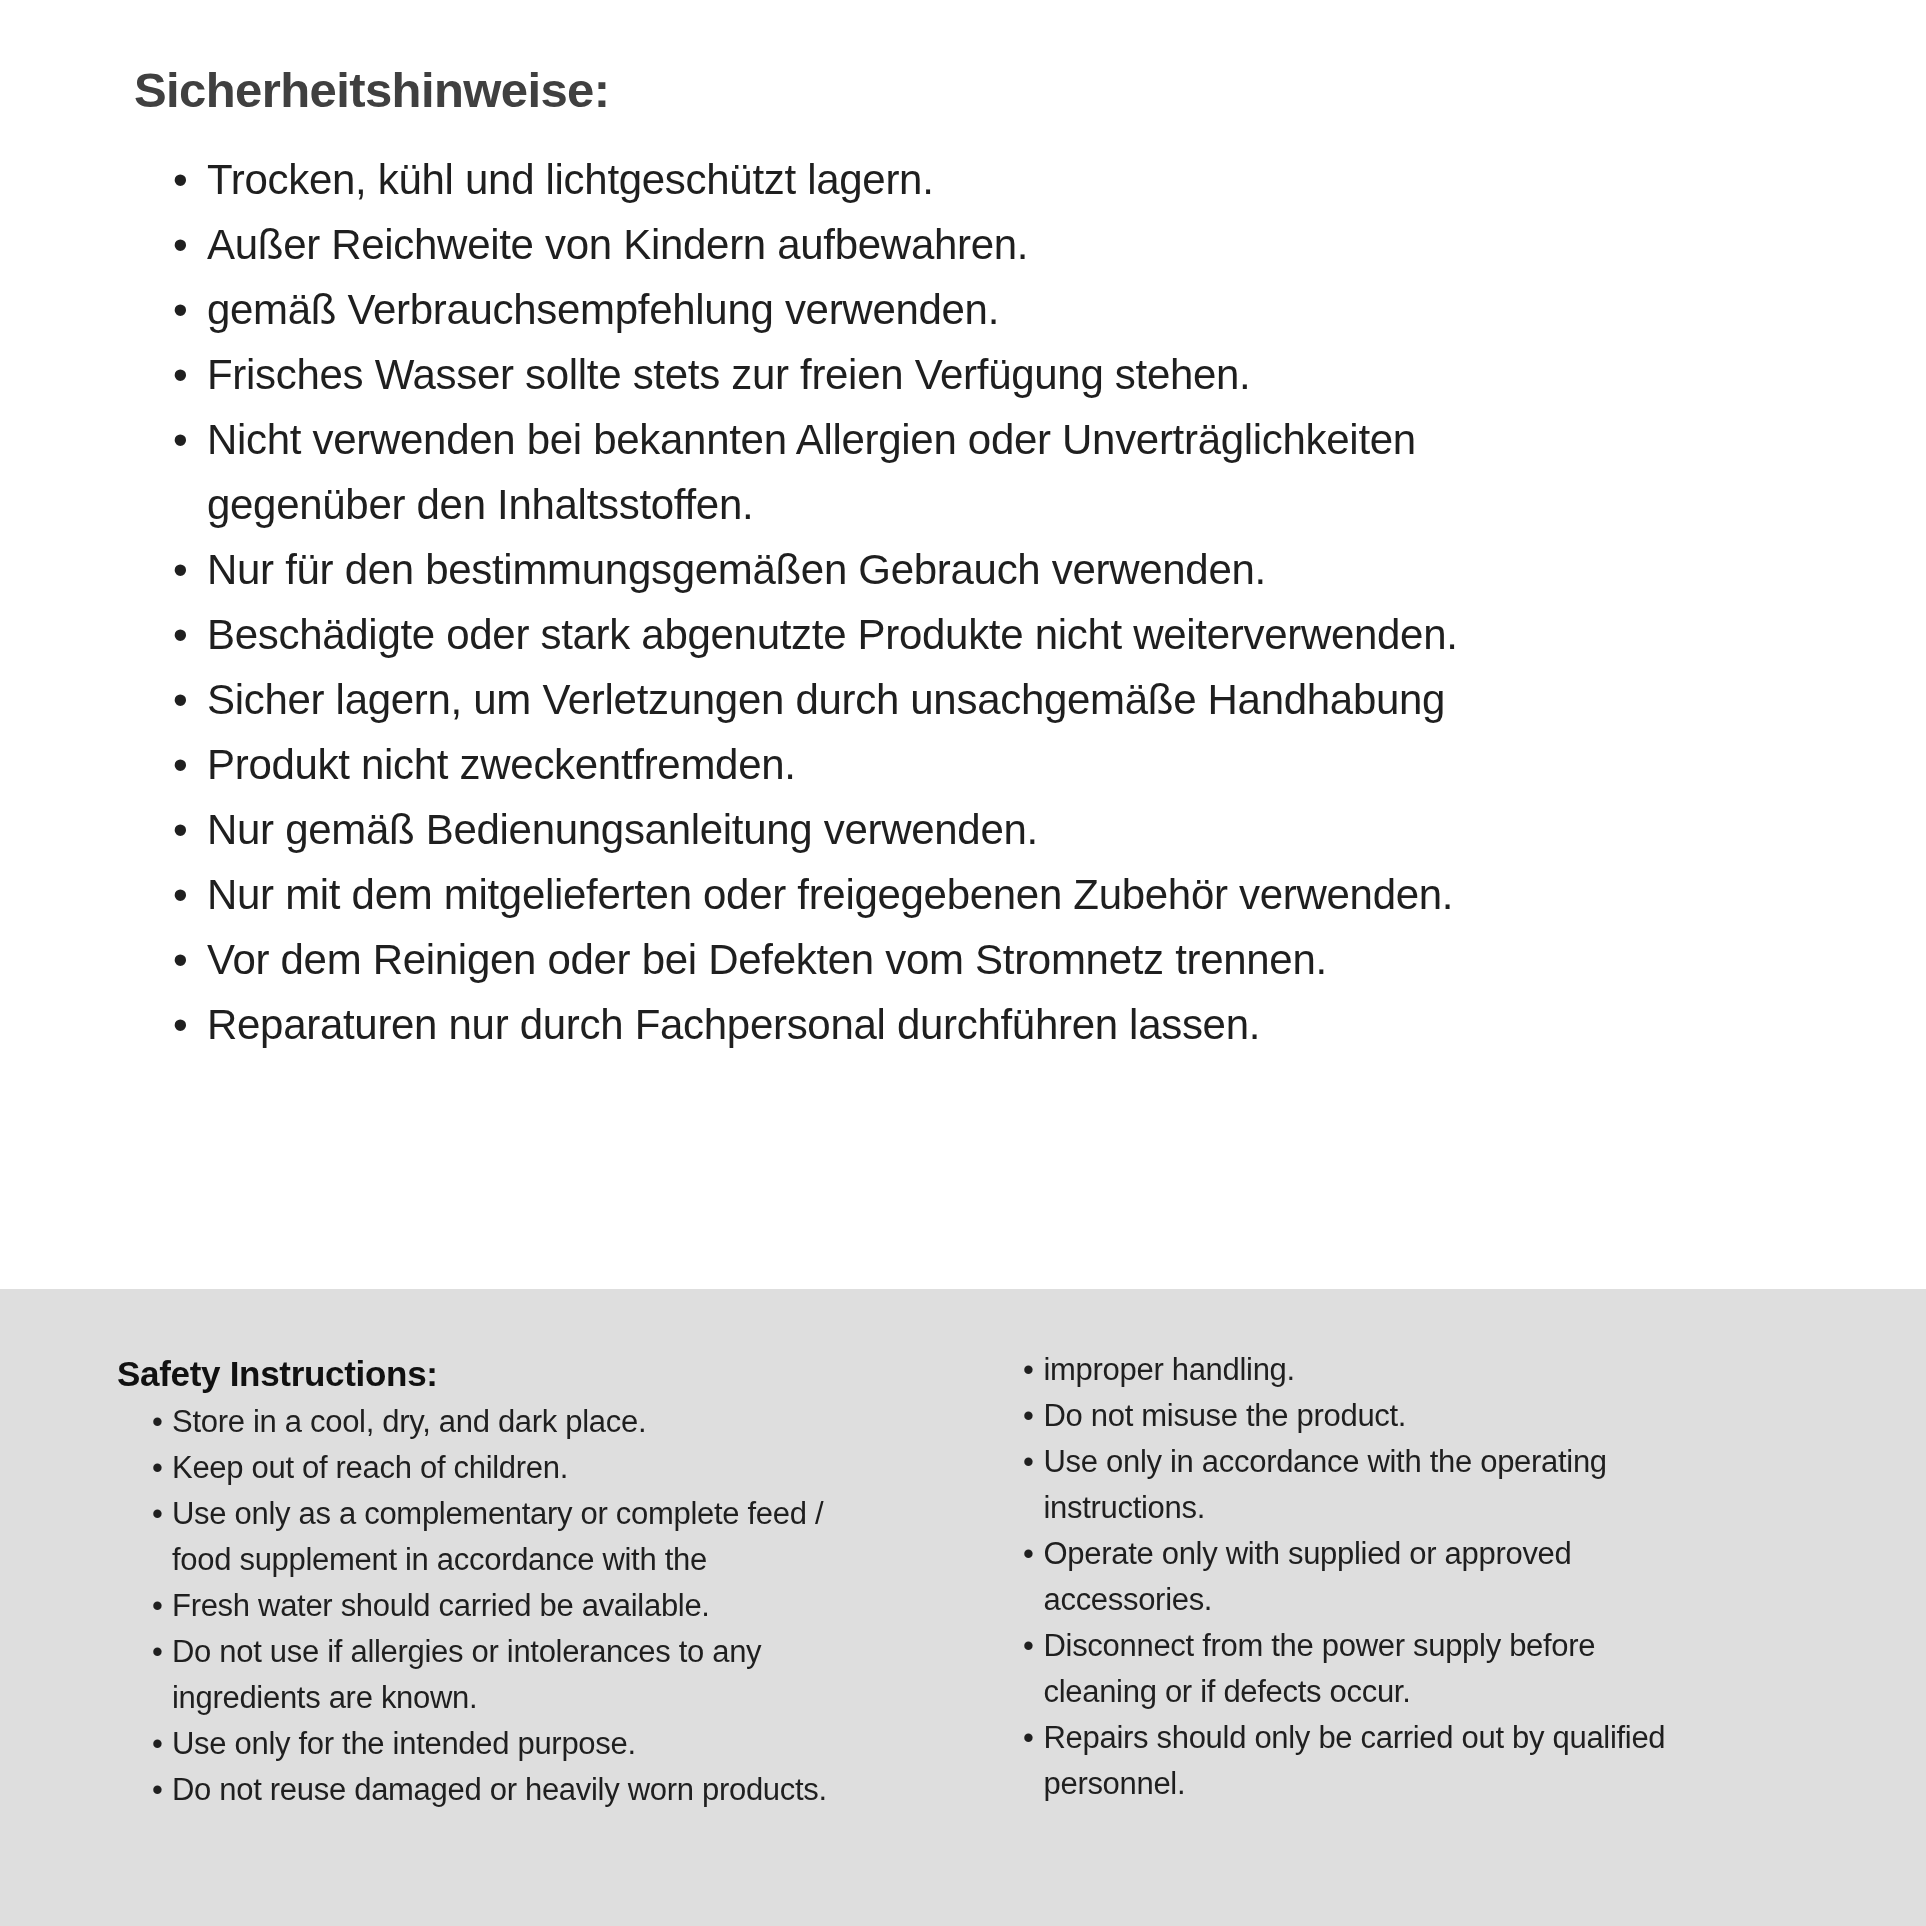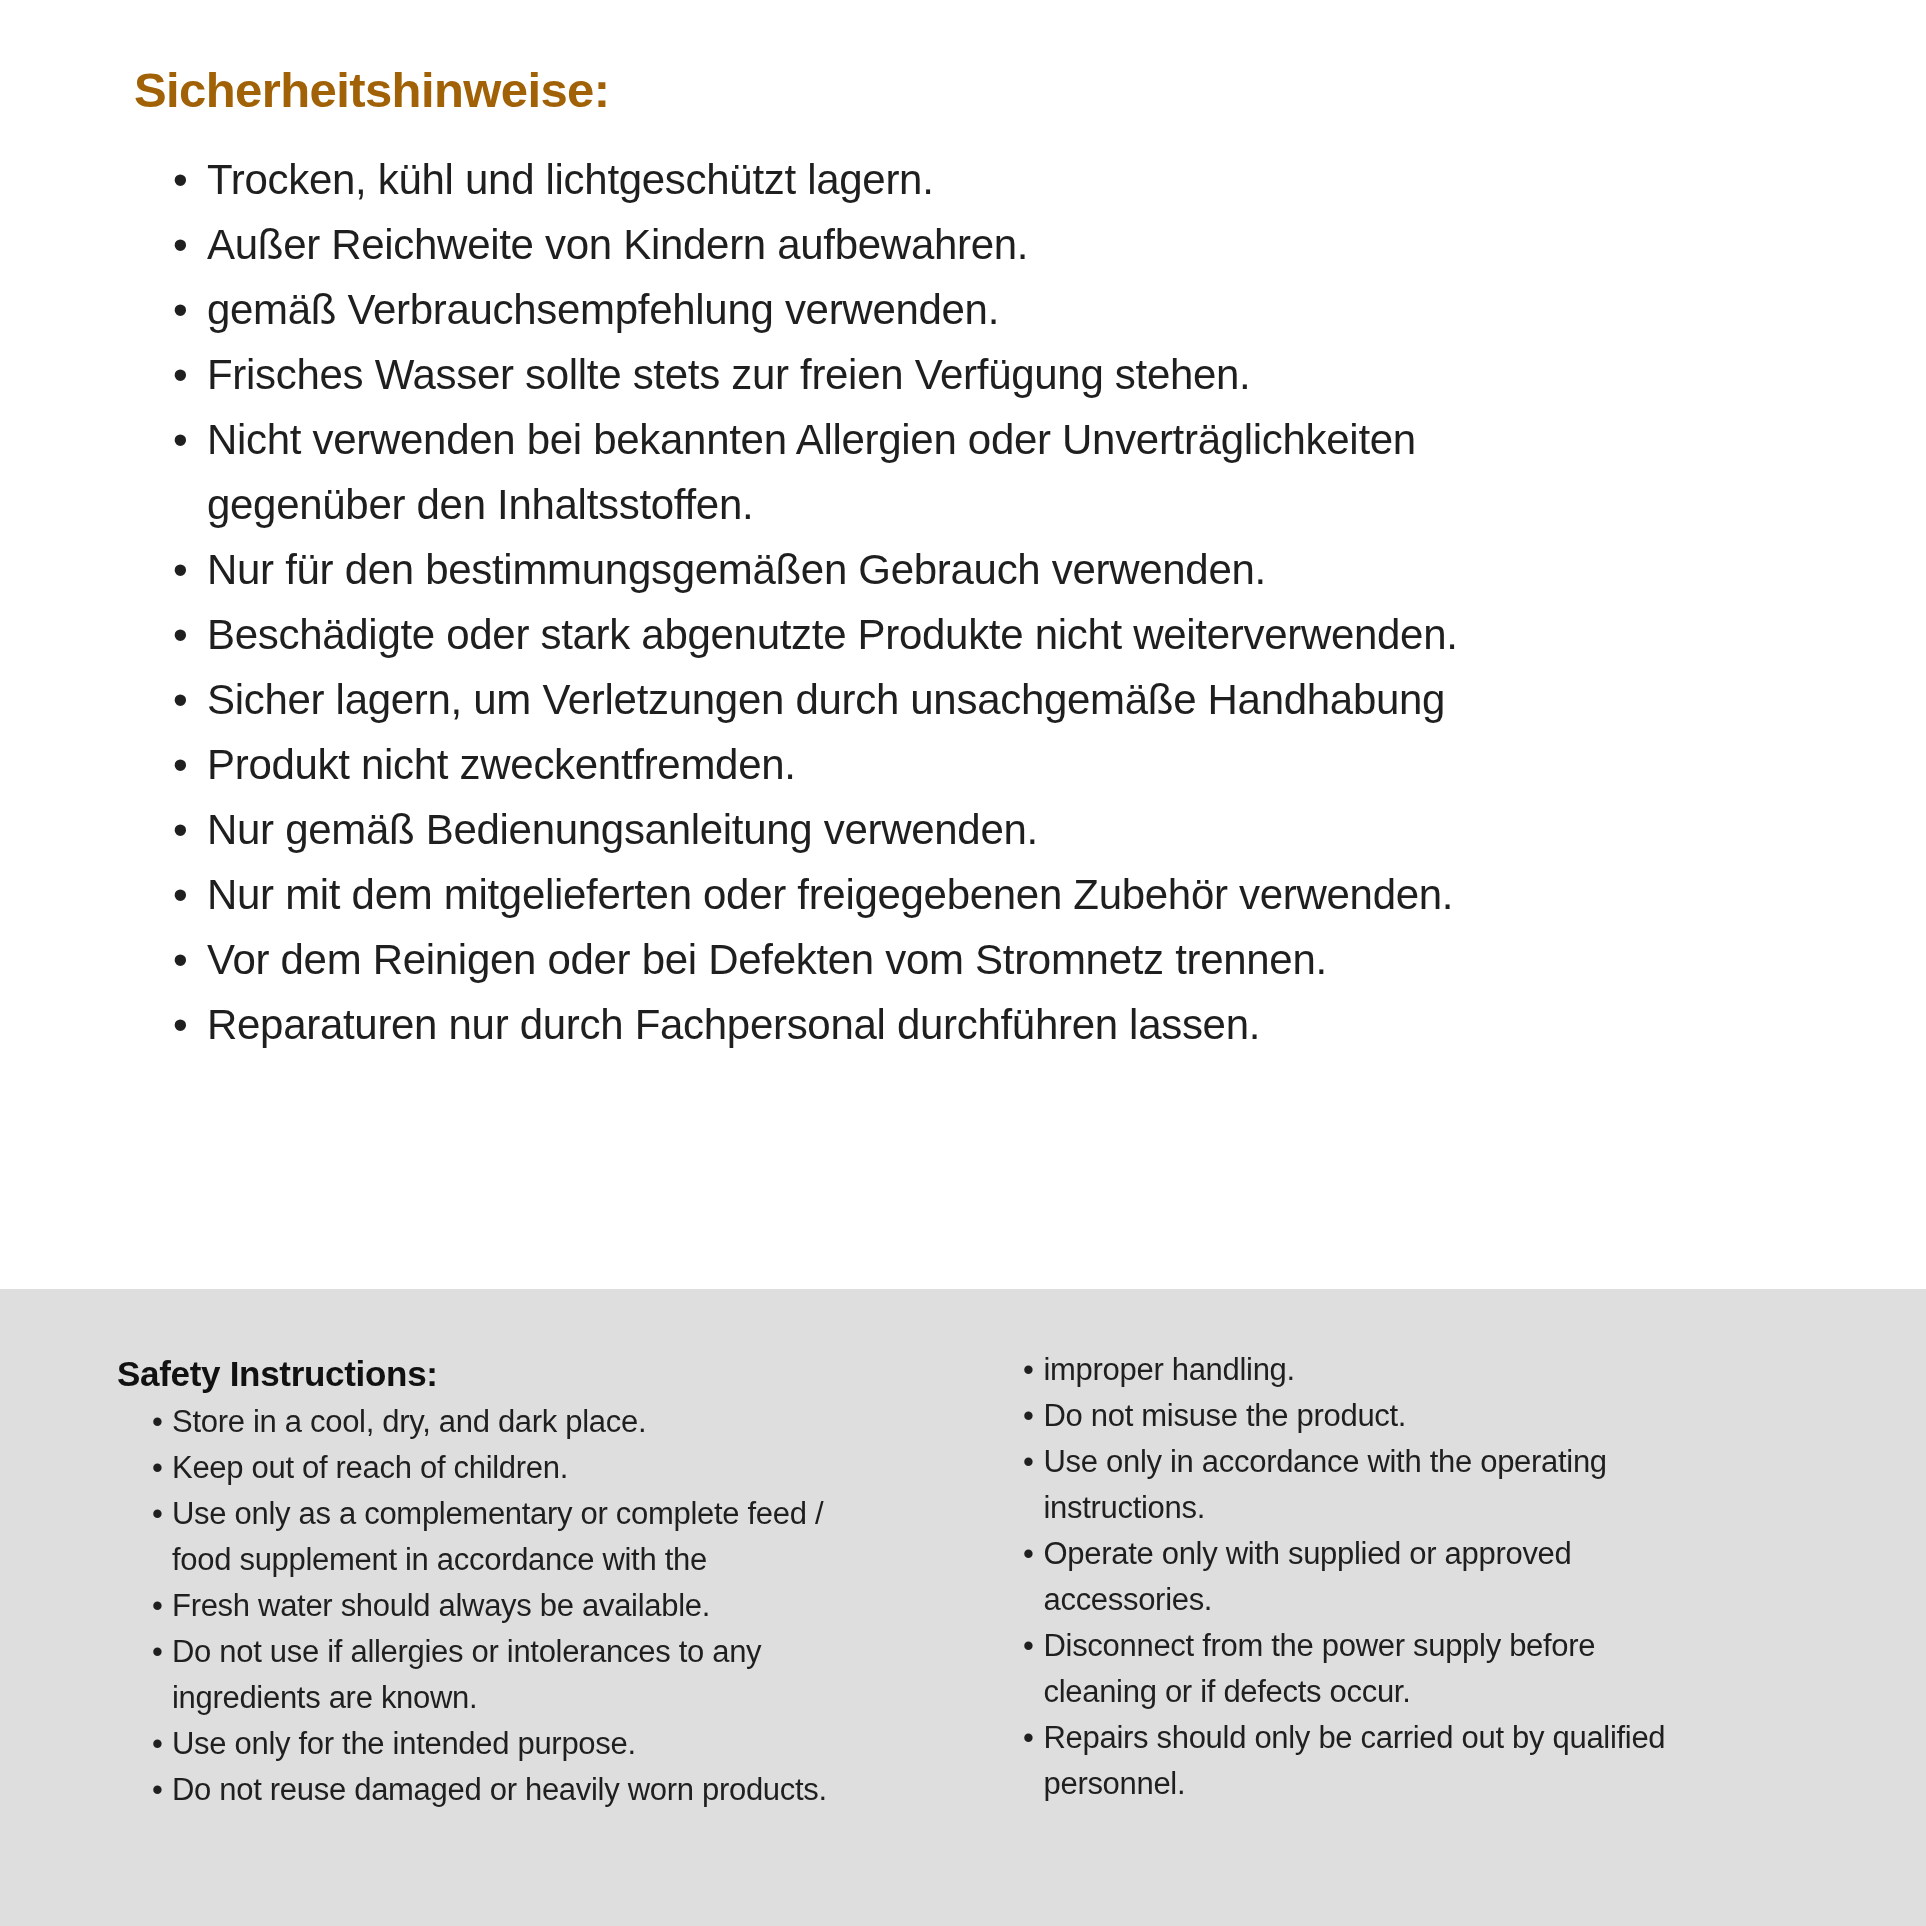--- a/index.html
+++ b/index.html
@@ -13,21 +13,21 @@
   }
   
   .de-heading {
     position: absolute;
     left: 134px;
     top: 62px;
     margin: 0;
     font-size: 49px;
     font-weight: bold;
     letter-spacing: -0.6px;
-    color: #a16207;
+    color: #404040;
     white-space: nowrap;
   }
   ul.safety-list {
     list-style: none;
     margin: 0;
     padding: 0;
   }
   .de-list {
     position: absolute;
     left: 173px;
@@ -110,21 +110,21 @@
     </ul>
 
   <div class="en-panel">
 
     <h2 class="en-heading">Safety Instructions:</h2>
 
     <ul class="safety-list en-list en-list-left">
         <li><span class="bullet">•</span><span class="item-text"><span class="line">Store in a cool, dry, and dark place.</span></span></li>
         <li><span class="bullet">•</span><span class="item-text"><span class="line">Keep out of reach of children.</span></span></li>
         <li><span class="bullet">•</span><span class="item-text"><span class="line">Use only as a complementary or complete feed /</span><span class="line">food supplement in accordance with the</span></span></li>
-        <li><span class="bullet">•</span><span class="item-text"><span class="line">Fresh water should always be available.</span></span></li>
+        <li><span class="bullet">•</span><span class="item-text"><span class="line">Fresh water should carried be available.</span></span></li>
         <li><span class="bullet">•</span><span class="item-text"><span class="line">Do not use if allergies or intolerances to any</span><span class="line">ingredients are known.</span></span></li>
         <li><span class="bullet">•</span><span class="item-text"><span class="line">Use only for the intended purpose.</span></span></li>
         <li><span class="bullet">•</span><span class="item-text"><span class="line">Do not reuse damaged or heavily worn products.</span></span></li>
       </ul>
 
     <ul class="safety-list en-list en-list-right">
         <li><span class="bullet">•</span><span class="item-text"><span class="line">improper handling.</span></span></li>
         <li><span class="bullet">•</span><span class="item-text"><span class="line">Do not misuse the product.</span></span></li>
         <li><span class="bullet">•</span><span class="item-text"><span class="line">Use only in accordance with the operating</span><span class="line">instructions.</span></span></li>
         <li><span class="bullet">•</span><span class="item-text"><span class="line">Operate only with supplied or approved</span><span class="line">accessories.</span></span></li>

